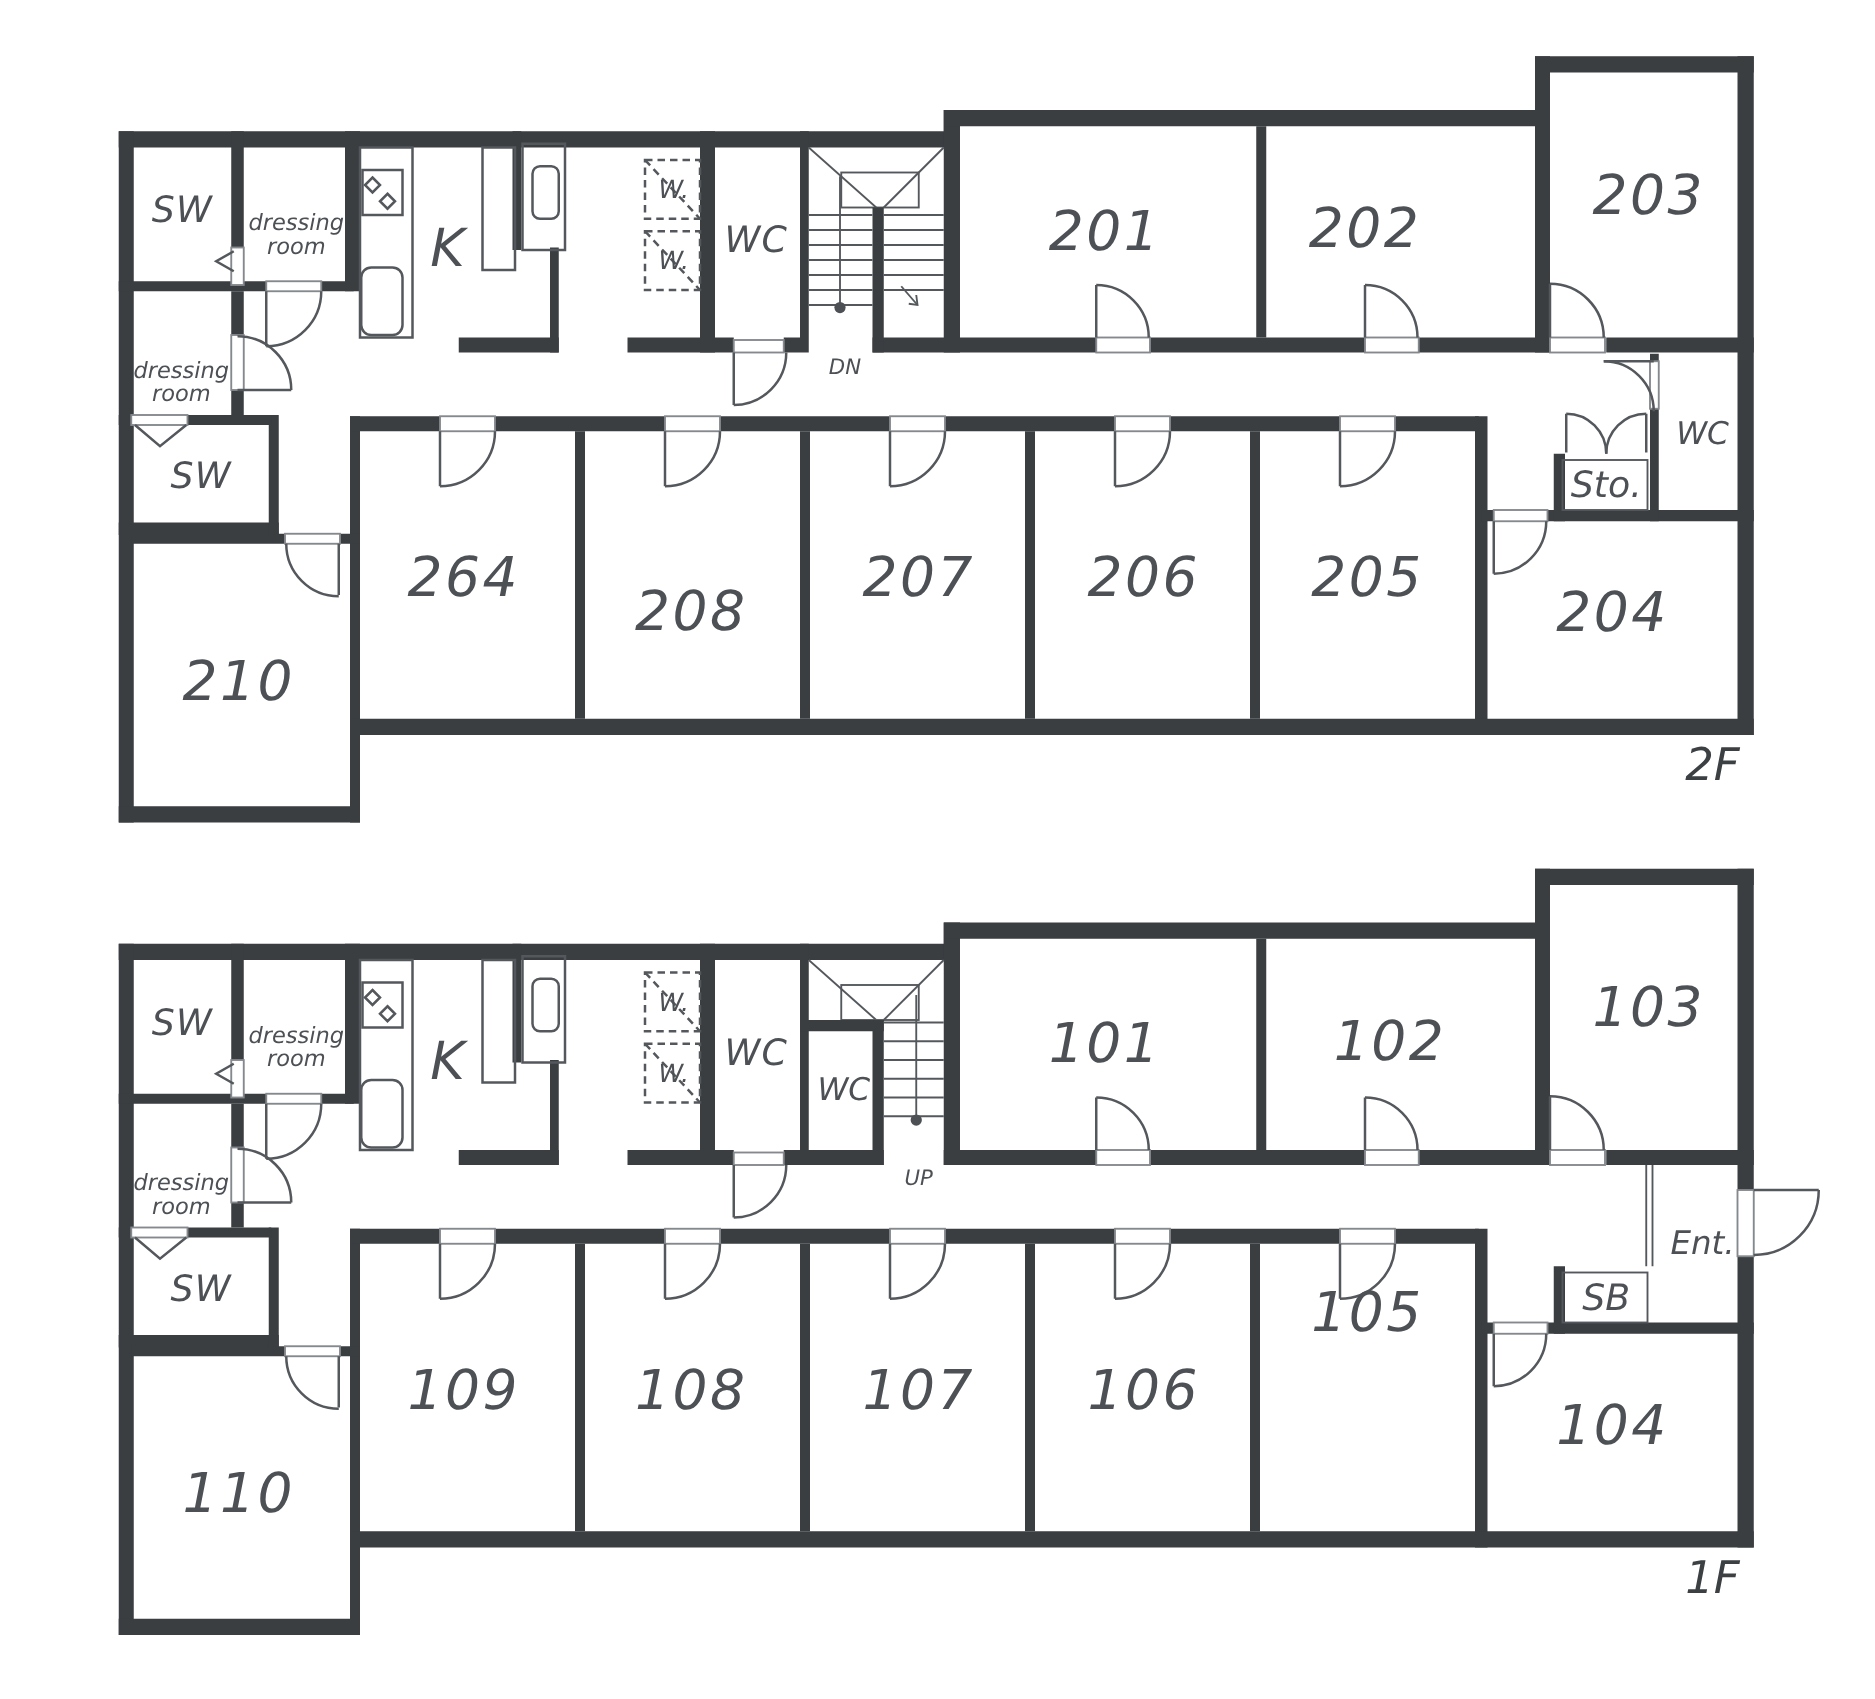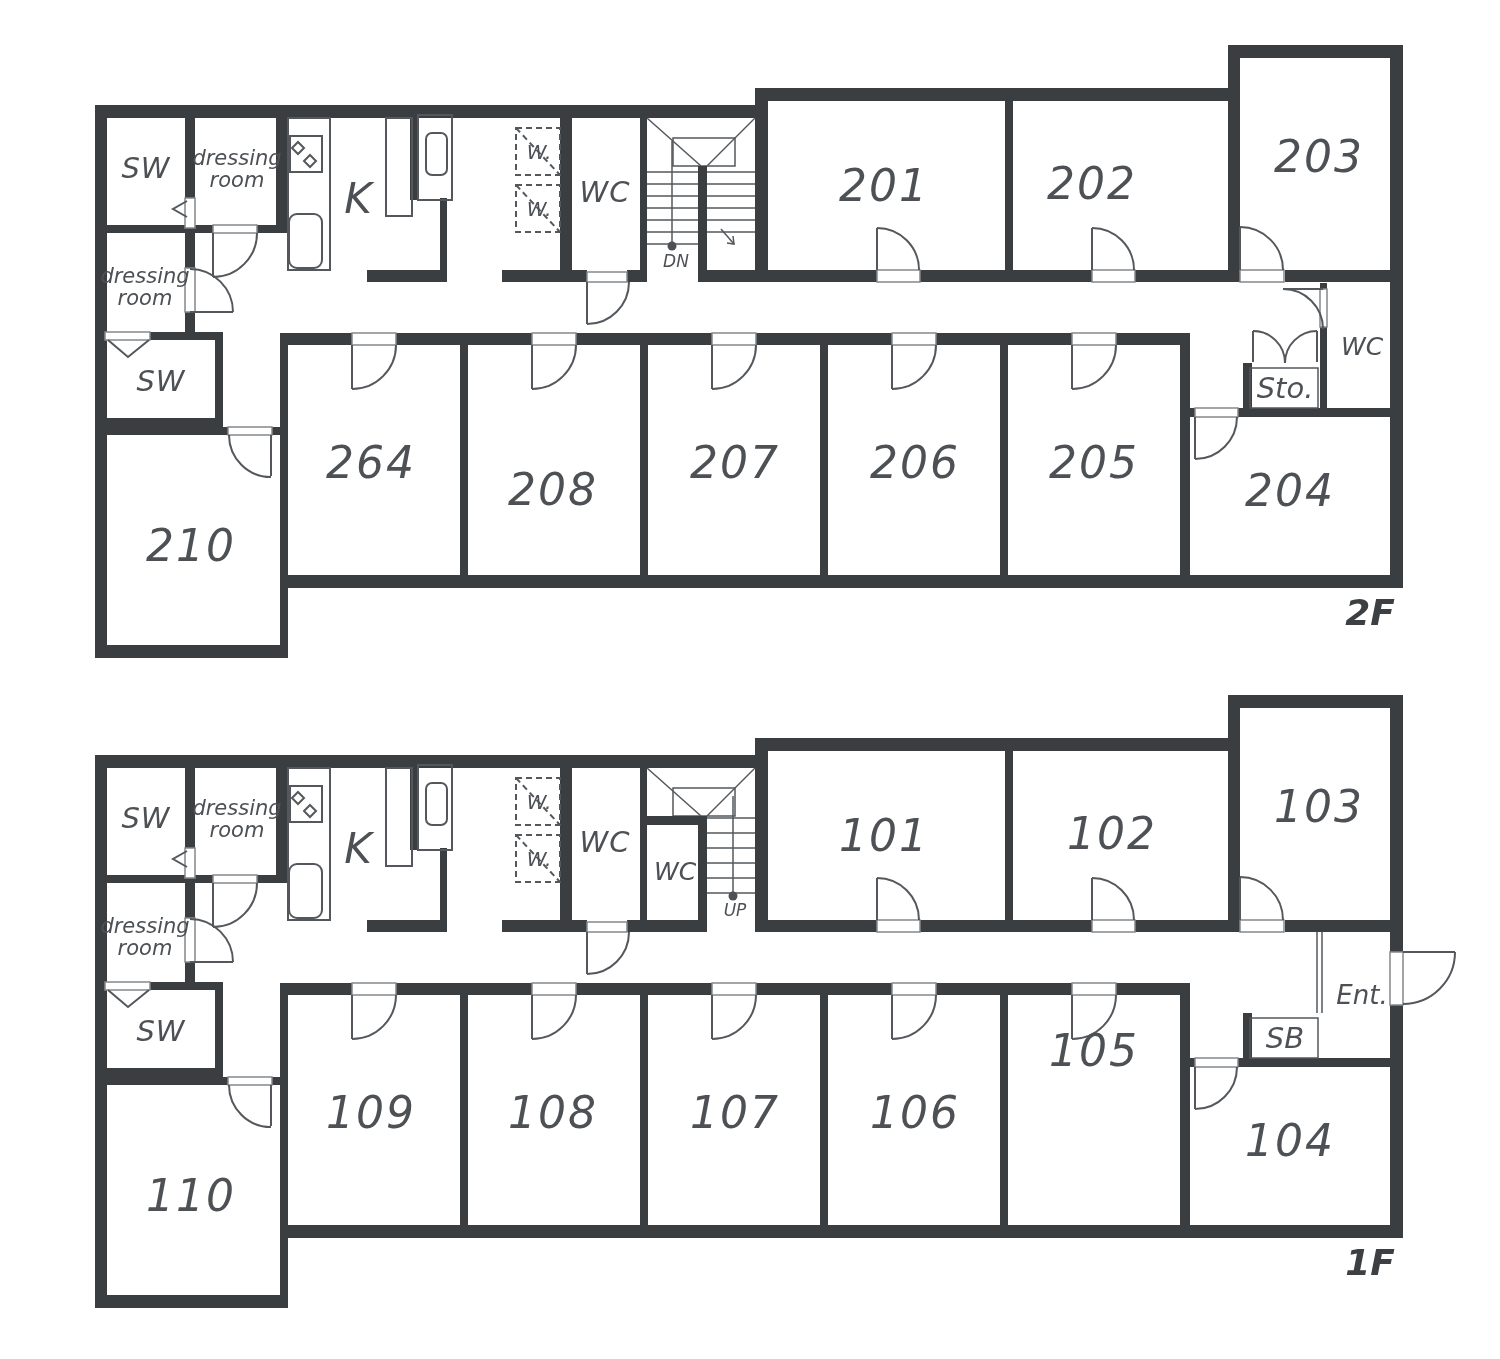--- a/index.html
+++ b/index.html
@@ -9,28 +9,28 @@
   .wall rect{fill:#3a3e41;}
   .thr rect{fill:#ffffff;stroke:#85898d;stroke-width:1.5;}
   .ln{stroke:#54585c;stroke-width:2;fill:none;}
   .lnd{stroke:#54585c;stroke-width:2;fill:none;stroke-dasharray:6 4;}
   .tread{stroke:#54585c;stroke-width:1.5;fill:none;}
   .dot{fill:#4d5155;}
   .lbl{position:absolute;transform:translate(-50%,-50%);font-style:italic;color:#4d5155;
        white-space:pre;text-align:center;line-height:1.05;}
   .s44{font-size:44px;letter-spacing:2px;}
   .s42{font-size:42px;}
-  .s36{font-size:36px;font-weight:bold;color:#3c4043;}
+  .s36{font-size:36px;font-weight:normal;color:#3c4043;}
   .s29{font-size:29px;letter-spacing:1px;}
   .s26{font-size:26px;}
   .s25{font-size:25px;}
   .s23{font-size:29px;}
   .s20{font-size:20px;}
-  .s19{font-size:21px;}
-  .s17{font-size:17px;}
+  .s19{font-size:18px;margin-top:20px;}
+  .s17{font-size:17px;margin-top:33px;}
 </style>
 </head>
 <body>
 
 <div class="plan">
 
 <svg width="1500" height="1359" viewBox="0 0 1500 1359">
   <defs>
     <g id="floor-common">
       <g class="wall">

